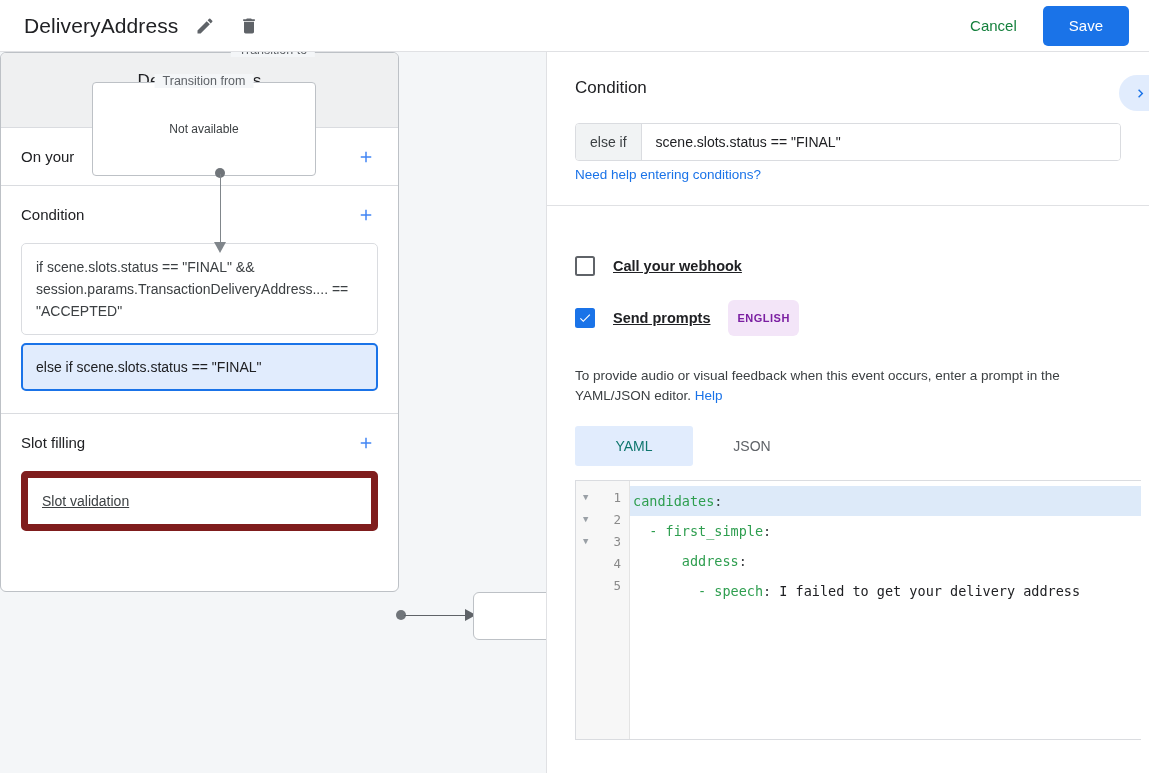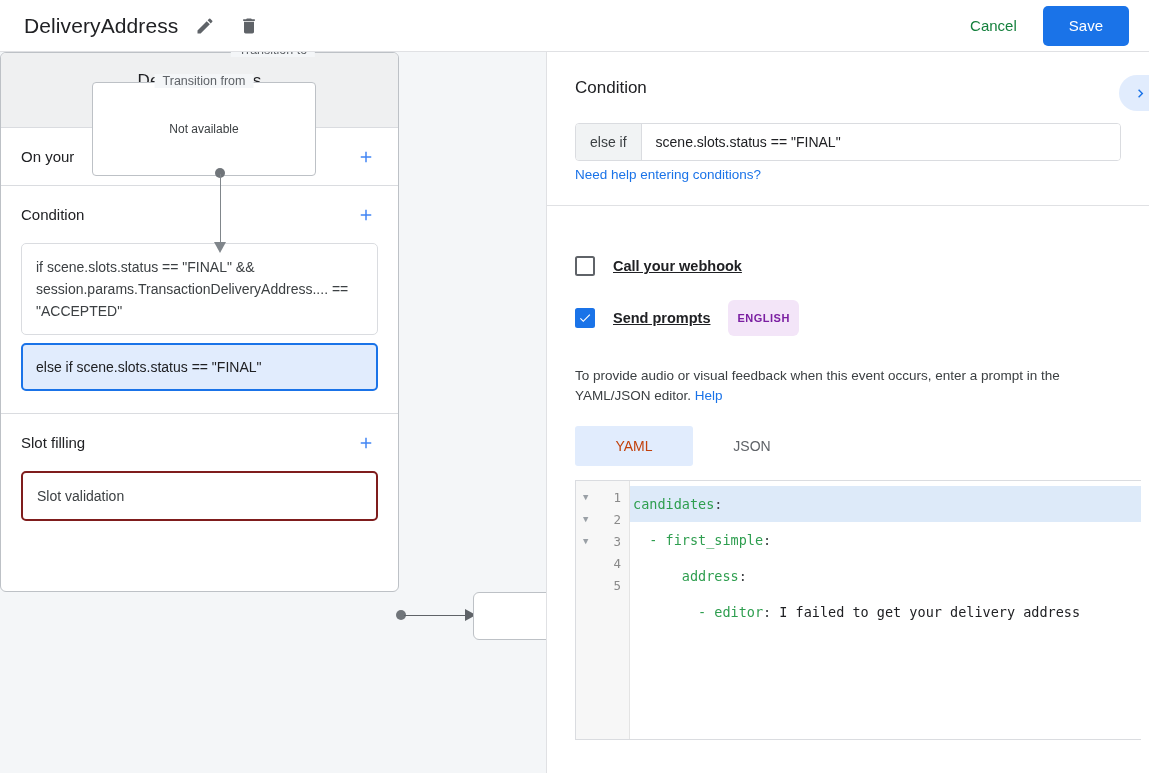--- a/index.html
+++ b/index.html
@@ -110,23 +110,23 @@
     padding: 12px 14px; font-size: 14px; color: #3c4043; line-height: 22px;
     margin-bottom: 8px; cursor: pointer;
   }
   .cond-chip.selected {
     border: 2px solid #1a73e8; background: #e1ecfd; color: #202124;
     padding: 11px 13px;
   }
   .section-body { padding-bottom: 14px; }
 
   .slot-item {
-    border: 2px solid #7f1d1d; border-radius: 5px; background: #fff;
+    border: 7px solid #7f1d1d; border-radius: 5px; background: #fff;
     padding: 15px 14px; font-size: 14px; color: #3c4043;
-    margin-bottom: 10px; cursor: pointer;
+    margin-bottom: 10px; cursor: pointer; text-decoration: underline;
   }
 
   
   .conn-dot {
     position: absolute; left: 396px; top: 558px; width: 10px; height: 10px;
     border-radius: 50%; background: #70757a;
   }
   .conn-line { position: absolute; left: 404px; top: 562.5px; width: 62px; height: 1.5px; background: #5f6368; }
   .conn-head {
     position: absolute; left: 465px; top: 557px;
@@ -193,21 +193,21 @@
     margin-top: 30px; font-size: 13.5px; color: #3c4043; line-height: 20px;
     max-width: 552px;
   }
   .desc .help-inline { color: #1a73e8; cursor: pointer; }
 
   .tabs { display: flex; margin-top: 20px; }
   .tab {
     width: 118px; height: 40px; display: flex; align-items: center;
     justify-content: center; font-size: 14px; color: #5f6368; cursor: pointer;
   }
-  .tab.active { background: #e1ecfd; color: #c2410c; border-radius: 3px; }
+  .tab.active { background: #e1ecfd; color: #0f766e; border-radius: 3px; }
 
   .editor {
     margin-top: 14px; border: 1px solid #dadce0; border-right: none;
     height: 260px; display: flex; overflow: hidden; background: #fff;
     width: 566px;
   }
   .gutter {
     width: 54px; flex: 0 0 auto; background: #f7f7f7;
     border-right: 1px solid #e4e4e4; padding-top: 5px;
   }
@@ -215,21 +215,21 @@
     height: 22px; display: flex; align-items: center; justify-content: flex-end;
     padding-right: 8px; font-family: "DejaVu Sans Mono", monospace;
     font-size: 12.5px; color: #8a8a8a; position: relative;
   }
   .fold {
     position: absolute; left: 7px; top: 50%; transform: translateY(-50%);
     color: #9aa0a6; font-size: 9px; line-height: 1; cursor: pointer;
   }
   .code { flex: 1 1 auto; padding-top: 5px; overflow: hidden; }
   .cline {
-    height: 36px; display: flex; align-items: center;
+    height: 30px; display: flex; align-items: center;
     font-family: "DejaVu Sans Mono", monospace; font-size: 13.5px;
     color: #202124; white-space: pre; padding-left: 3px;
   }
   .cline.hl { background: #ddeaf9; }
   .k { color: #2e9e4f; }
   .p { color: #3c4043; }
 </style>
 </head>
 <body>
 
@@ -381,21 +381,21 @@
             <span>4</span>
           </div>
           <div class="gline">
             <span>5</span>
           </div>
         </div>
         <div class="code">
           <div class="cline hl"><span></span><span class="k">candidates</span><span class="p">:</span><span></span></div>
           <div class="cline"><span>  </span><span class="k">- first_simple</span><span class="p">:</span><span></span></div>
           <div class="cline"><span>      </span><span class="k">address</span><span class="p">:</span><span></span></div>
-          <div class="cline"><span>        </span><span class="k">- editor</span><span class="p">: </span><span>I failed to get your delivery address</span></div>
+          <div class="cline"><span>        </span><span class="k">- speech</span><span class="p">: </span><span>I failed to get your delivery address</span></div>
           <div class="cline"><span></span></div>
         </div>
       </div>
     </div>
   </div>
 
   <div class="panel-toggle">
     <svg width="17" height="17" viewBox="0 0 24 24">
       <path fill="#1a73e8" d="M8.59 16.59 13.17 12 8.59 7.41 10 6l6 6-6 6z"></path>
     </svg>

